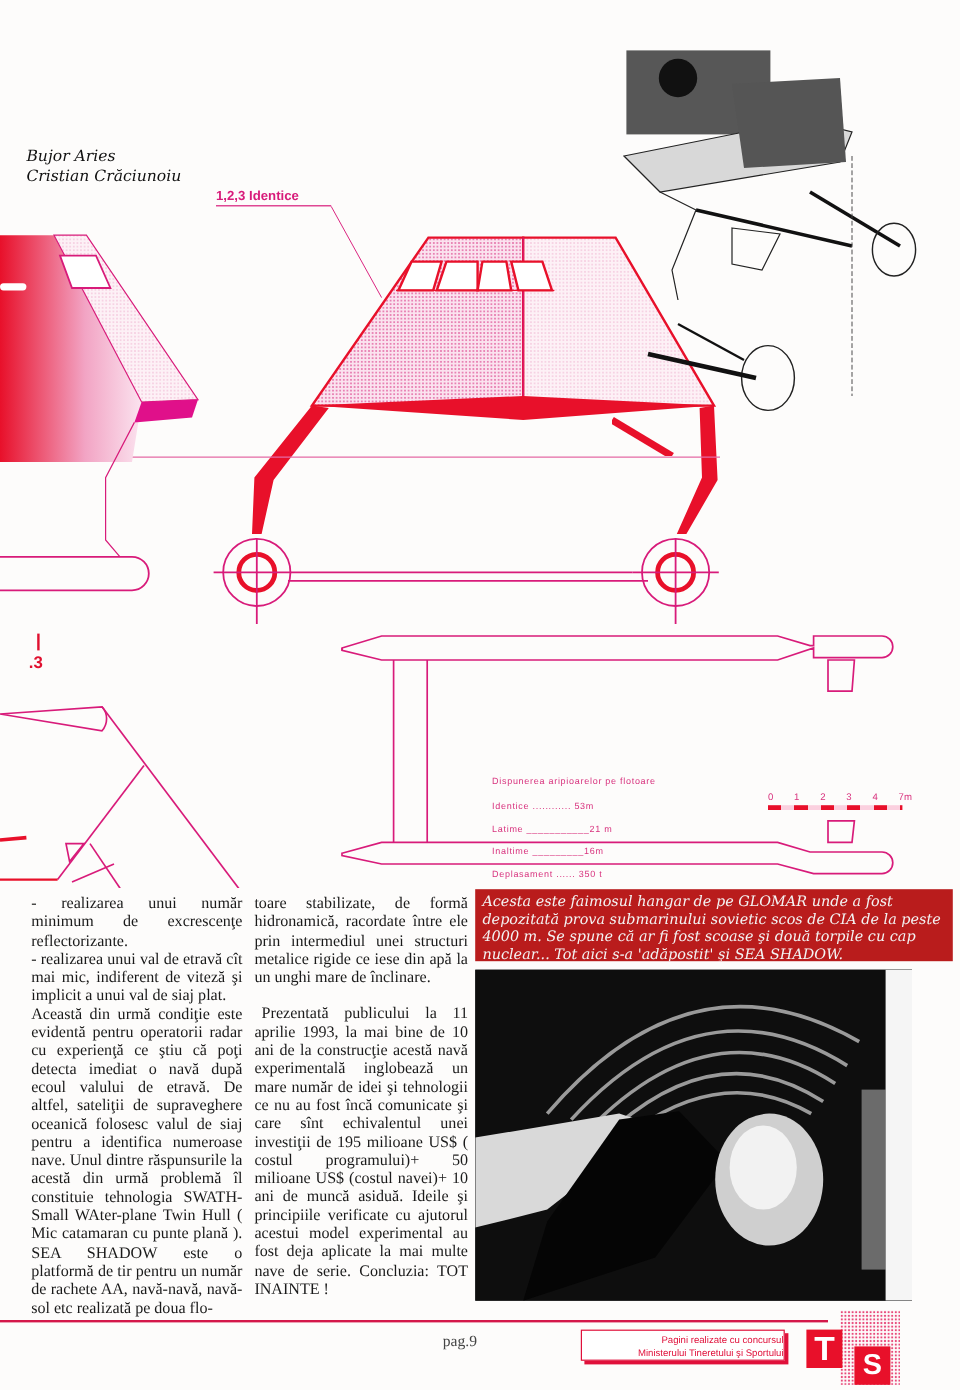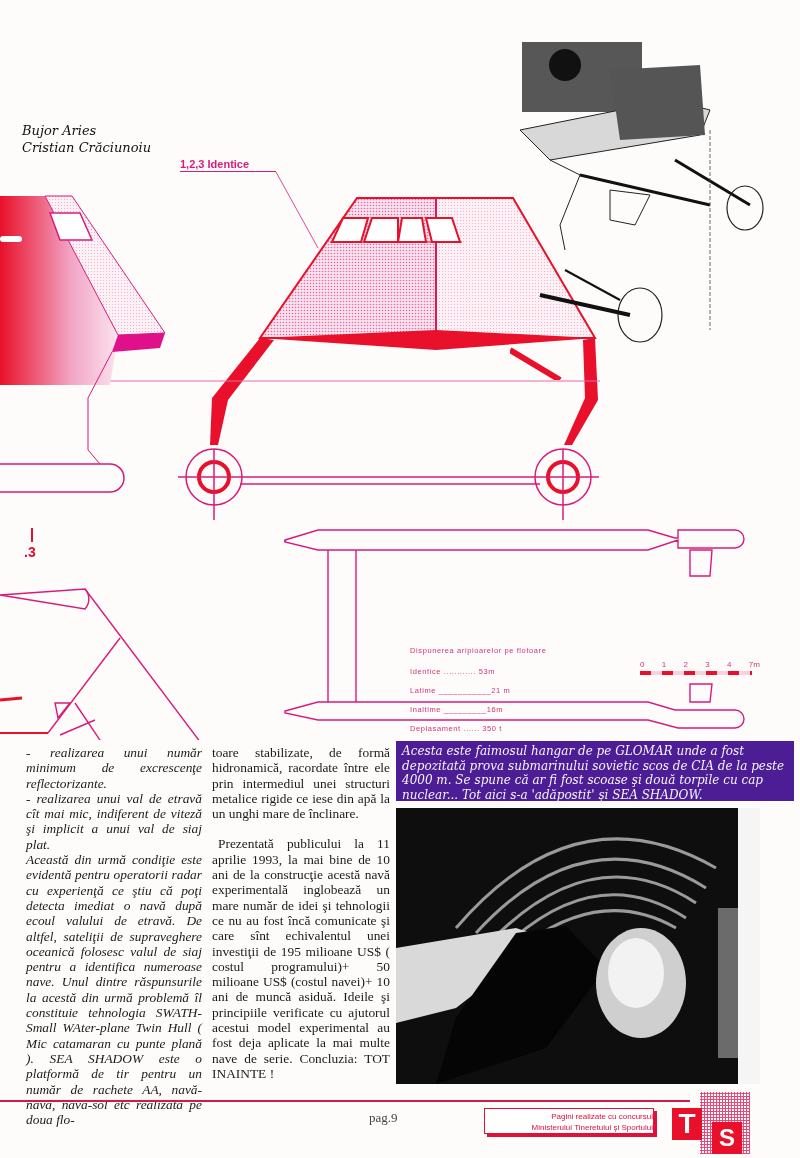--- a/index.html
+++ b/index.html
@@ -9,25 +9,25 @@
   #identice { left:180px; top:158px; font-family:"Liberation Sans", sans-serif; font-size:11px; color:#d81b7a; font-weight:bold; }
   #identice-line { left:180px; top:171px; width:96px; height:1px; background:#d81b7a; }
   #label3 { left:24px; top:544px; font-family:"Liberation Sans", sans-serif; font-weight:bold; font-size:14px; color:#e0102f; }
   #label3-tick { left:31px; top:528px; width:2px; height:14px; background:#e0102f; }
   svg { position:absolute; }
   .specs { left:410px; top:598px; font-family:"Liberation Sans", sans-serif; font-size:7.5px; color:#d8327e; letter-spacing:0.6px; }
   .specs .title { margin-bottom:12px;margin-top:48px; }
   .specs .row { margin-bottom:10px; white-space:pre; }
   .scale { left:640px; top:660px; font-family:"Liberation Sans", sans-serif; font-size:8px; color:#d8327e; }
   .col { font-family:"Liberation Serif", serif; font-size:13.4px; line-height:15.3px; color:#1a1a1a; text-align:justify; }
-  #col1 { left:26px; top:745px; width:176px;font-style:italic; }
+  #col1 { left:26px; top:745px; width:176px; }
   #col2 { left:212px; top:745px; width:178px; }
   #col2 p, #col1 p { margin:0; }
   #col2 .gap { height:15px; }
-  #caption { left:396px; top:741px; width:398px; height:60px; background:#4c1d95; color:#f4f4f4; font-family:"DejaVu Serif", serif; font-style:italic; font-size:12px; line-height:14.5px; padding:3px 6px; box-sizing:border-box; overflow:hidden; }
+  #caption { left:396px; top:741px; width:398px; height:60px; background:#b91c1c; color:#f4f4f4; font-family:"DejaVu Serif", serif; font-style:italic; font-size:12px; line-height:14.5px; padding:3px 6px; box-sizing:border-box; overflow:hidden; }
   #photo { left:396px; top:808px; width:364px; height:276px; background:#111; overflow:hidden; }
   #bottom-rule { left:0; top:1100px; width:690px; height:2px; background:#d4184a; }
   #pagenum { left:369px; top:1110px; font-size:13px; color:#444; font-family:"Liberation Serif", serif; }
   #credit { left:484px; top:1108px; width:170px; height:26px; border:1.5px solid #e0103a; box-shadow:3px 3px 0 #e0103a; font-family:"Liberation Sans", sans-serif; font-size:8px; line-height:11px; color:#e0103a; text-align:right; padding-top:2px; box-sizing:border-box; background:#fff; }
   .logo-T { left:672px; top:1108px; width:30px; height:32px; background:#e8102a; color:#fff; font-family:"Liberation Sans", sans-serif; font-weight:bold; font-size:28px; line-height:32px; text-align:center; }
   .logo-S { left:712px; top:1122px; width:30px; height:32px; background:#e8102a; color:#fff; font-family:"Liberation Sans", sans-serif; font-weight:bold; font-size:24px; line-height:32px; text-align:center; }
   .logo-dots { left:700px; top:1092px; width:50px; height:62px; background-image:radial-gradient(#e8497a 1px, transparent 1.2px); background-size:3px 3px; }
 </style>
 </head>
 <body>

